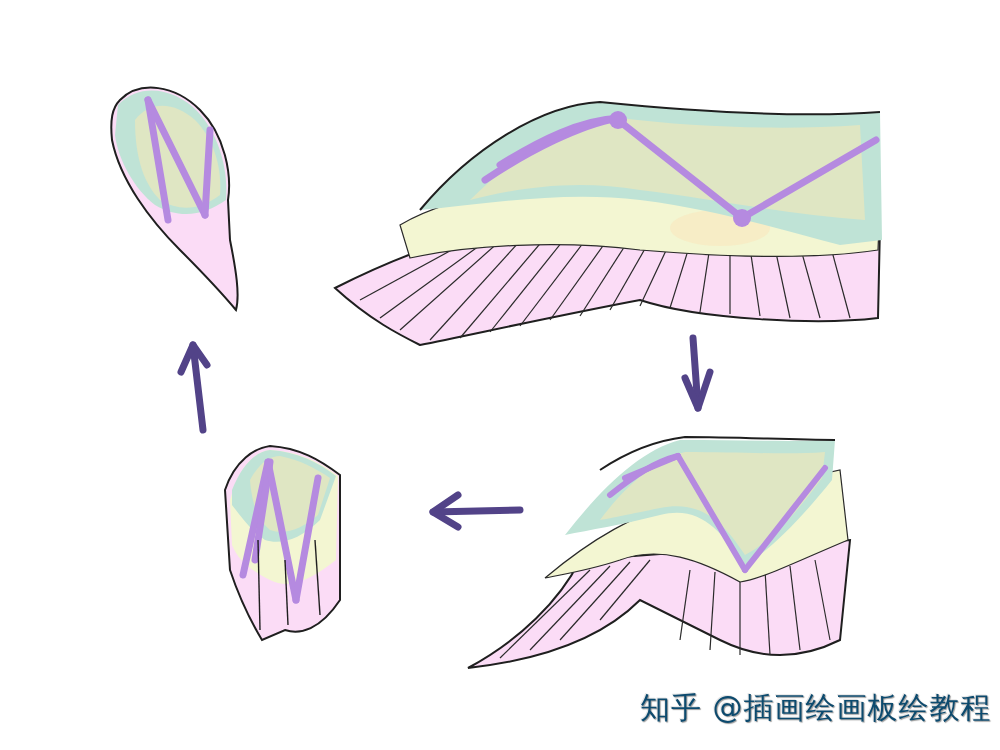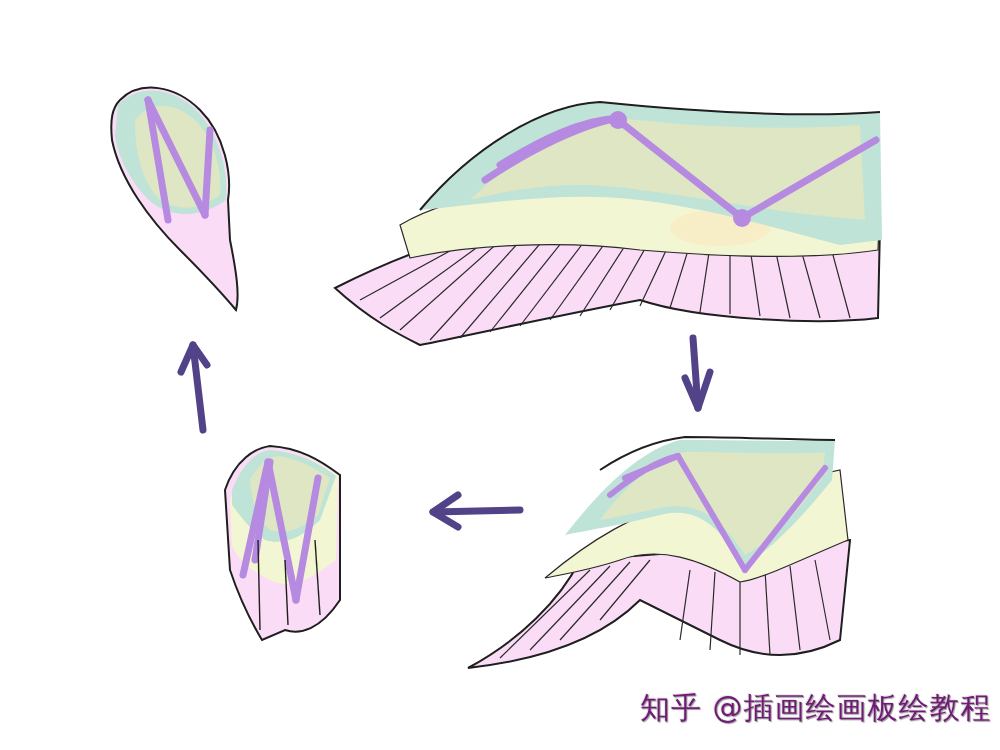--- a/index.html
+++ b/index.html
@@ -1,20 +1,20 @@
 <!DOCTYPE html>
 <html><head>
 <meta charset="utf-8">
 <style>
   html, body { margin:0; padding:0; background:#ffffff; }
   body { width:1000px; height:750px; position:relative; overflow:hidden; font-family:"DejaVu Sans", sans-serif; }
   svg.canvas { position:absolute; left:0; top:0; }
   .watermark {
     position:absolute; left:640px; top:688px;
-    font-family:"DejaVu Sans", sans-serif; font-size:30px; color:#701a75;
+    font-family:"DejaVu Sans", sans-serif; font-size:30px; color:#0c4a6e;
     letter-spacing:1px;
     text-shadow: 1px 1px 1px #9a9a9a, -1px -1px 0 #e6e6e6;
   }
 </style>
 </head>
 <body>
 
 <svg class="canvas" width="1000" height="750" viewBox="0 0 1000 750">
 
   <g>

